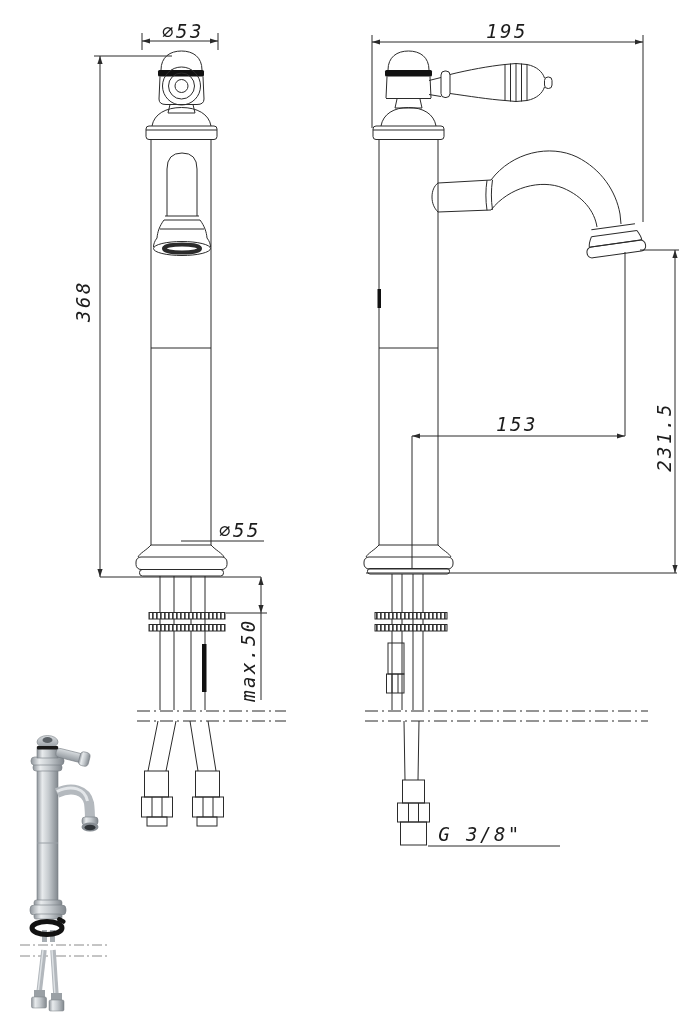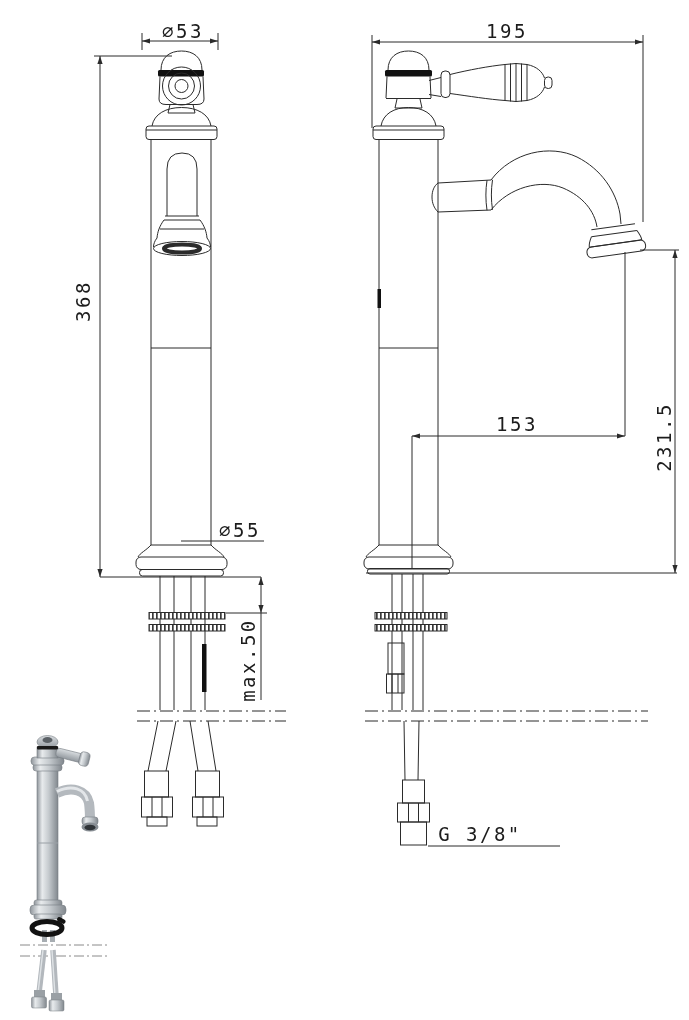--- a/index.html
+++ b/index.html
@@ -1,16 +1,16 @@
 <!DOCTYPE html>
 <html><head>
 <meta charset="utf-8">
 <style>
   html,body{margin:0;padding:0;background:#ffffff;}
-  .canvas{position:relative;width:689px;height:1020px;background:#ffffff;overflow:hidden;}
+  .canvas{position:relative;width:689px;height:1020px;background:#ffffff;overflow:hidden;font-style:italic;}
   svg{display:block;}
   .dimtext{font-family:"DejaVu Sans Mono",monospace;font-size:19px;letter-spacing:2.5px;fill:#1c1c1c;}
 </style>
 </head>
 <body>
 
 <div class="canvas">
 <svg width="689" height="1020" viewBox="0 0 689 1020">
   <defs>
     <pattern id="hatch" width="4" height="7" patternUnits="userSpaceOnUse">

